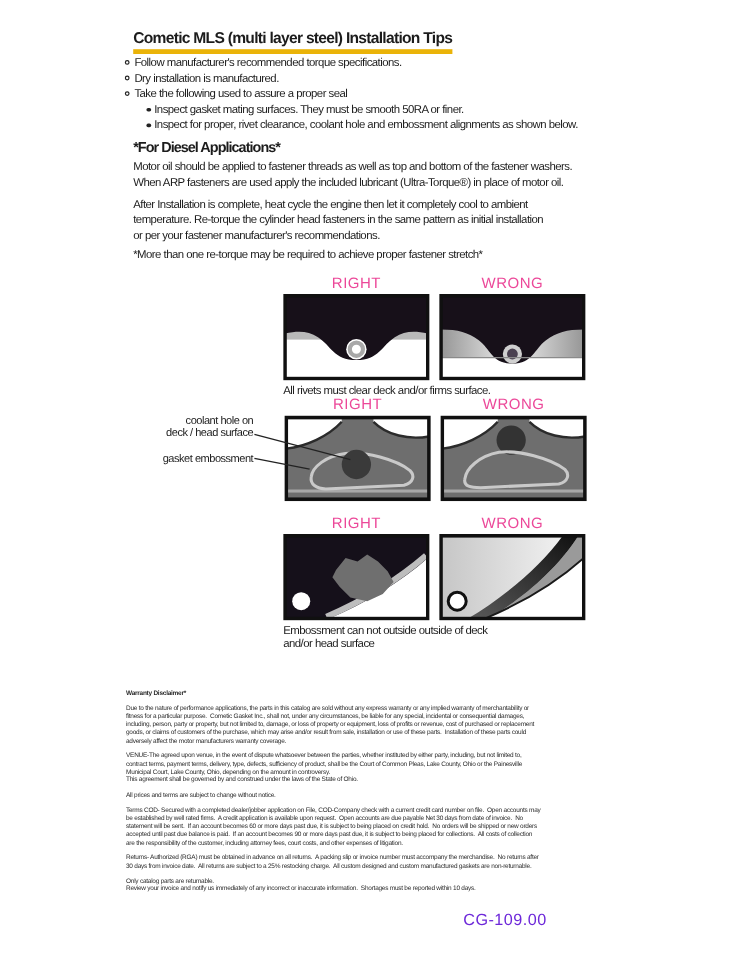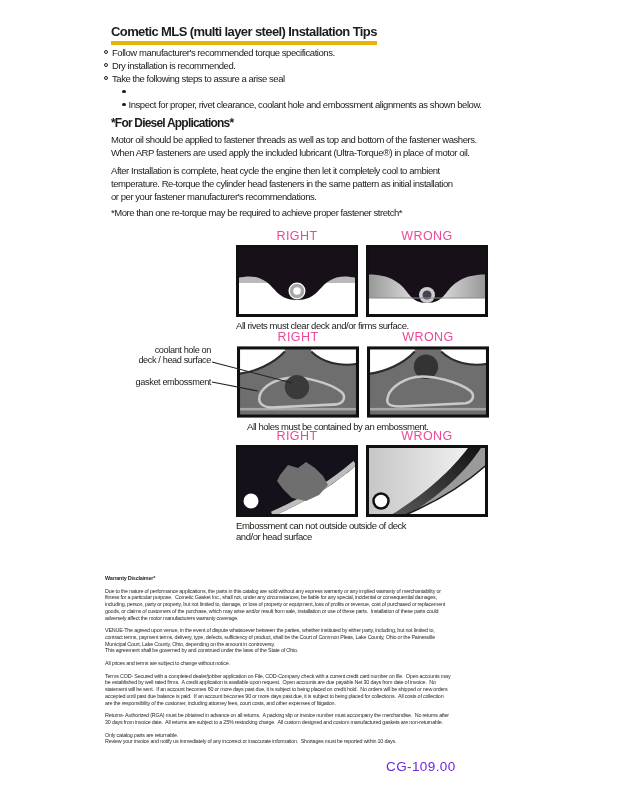--- a/index.html
+++ b/index.html
@@ -54,28 +54,29 @@
 
   <div class="abs title">Cometic MLS (multi layer steel) Installation Tips</div>
 
   <div class="abs bullets">
     <div class="bullet-row">
       <span class="b-circ"></span>
       <span>Follow manufacturer's recommended torque specifications.</span>
     </div>
     <div class="bullet-row">
       <span class="b-circ"></span>
-      <span>Dry installation is recommended.</span>
+      <span>Dry installation is manufactured.</span>
     </div>
     <div class="bullet-row">
       <span class="b-circ"></span>
-      <span>Take the following steps to assure a arise seal</span>
+      <span>Take the following used to assure a proper seal</span>
     </div>
     <div class="bullet-row sub">
       <span class="b-dot"></span>
+      <span>Inspect gasket mating surfaces.  They must be smooth 50RA or finer.</span>
     </div>
     <div class="bullet-row sub">
       <span class="b-dot"></span>
       <span>Inspect for proper, rivet clearance, coolant hole and embossment alignments as shown below.</span>
     </div>
   </div>
 
   <div class="abs h2" style="left:111px; top:116px;text-align:right;">*For Diesel Applications*</div>
   <div class="abs para" style="left:111px; top:133px;">Motor oil should be applied to fastener threads as well as top and bottom of the fastener washers.
 When ARP fasteners are used apply the included lubricant (Ultra-Torque®) in place of motor oil.</div>
@@ -146,21 +147,20 @@
           <path d="M1.5,27 C18,25 36,17 47,5 L47,1.5 H73 L73,5 C84,16 102,20 118.5,17 L118.5,68.5 H1.5 Z" fill="#6e6e6e"></path>
           <path d="M1.5,27 C18,25 36,17 47,5" stroke="#2b2b2b" stroke-width="2" fill="none"></path>
           <path d="M73,5 C84,16 102,20 118.5,17" stroke="#2b2b2b" stroke-width="2" fill="none"></path>
           <rect x="1.5" y="60.5" width="117" height="2.5" fill="#a8a8a8"></rect>
           <circle cx="58" cy="20" r="12" fill="#333333"></circle>
           <path d="M20,52 C21,43 32,33 48,30 C64,28 90,35 102,44 C106,48 105,54 97,56 L33,59 C25,59 19,58 20,52 Z" fill="none" stroke="#c9c9c9" stroke-width="2.5"></path>
           <rect x="1.5" y="1.5" width="117" height="67" fill="none" stroke="#101010" stroke-width="3"></rect>
         </svg>
       </div>
     </div>
-    <div class="dg-caption" style="padding-left:10px;">All holes must be contained by an embossment.</div>
   </div>
 
   <div class="abs side-label" style="left:108px; top:345px; width:103px;">coolant hole on
 deck / head surface</div>
   <div class="abs side-label" style="left:108px; top:377px; width:103px;">gasket embossment</div>
   <svg class="abs" style="left:206px; top:340px;" width="100" height="60">
     <line x1="6" y1="22" x2="86" y2="43" stroke="#222" stroke-width="1.1"></line>
     <line x1="6" y1="42" x2="52" y2="51" stroke="#222" stroke-width="1.1"></line>
   </svg>
 

